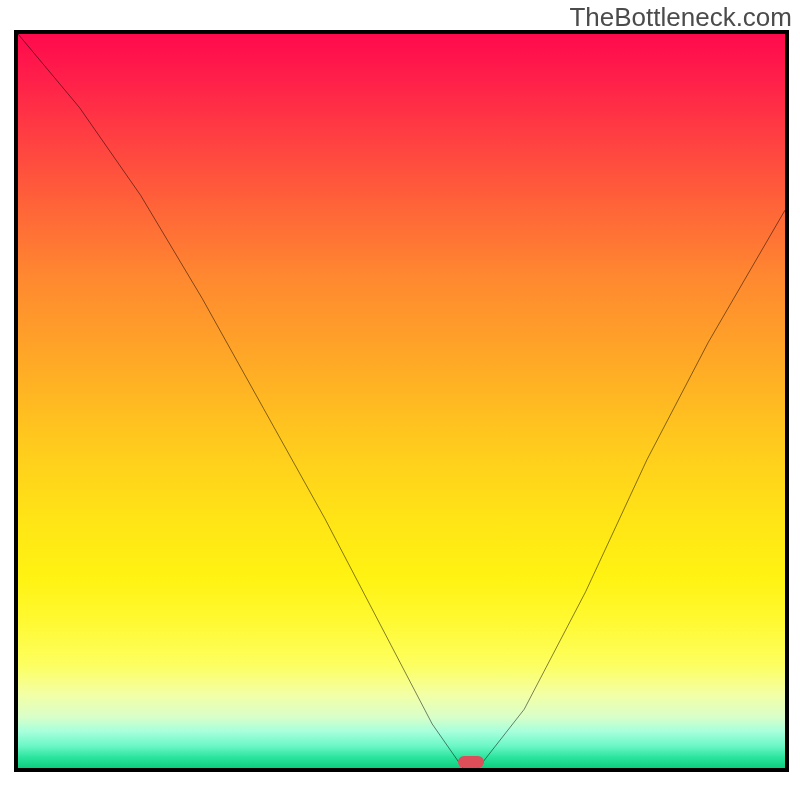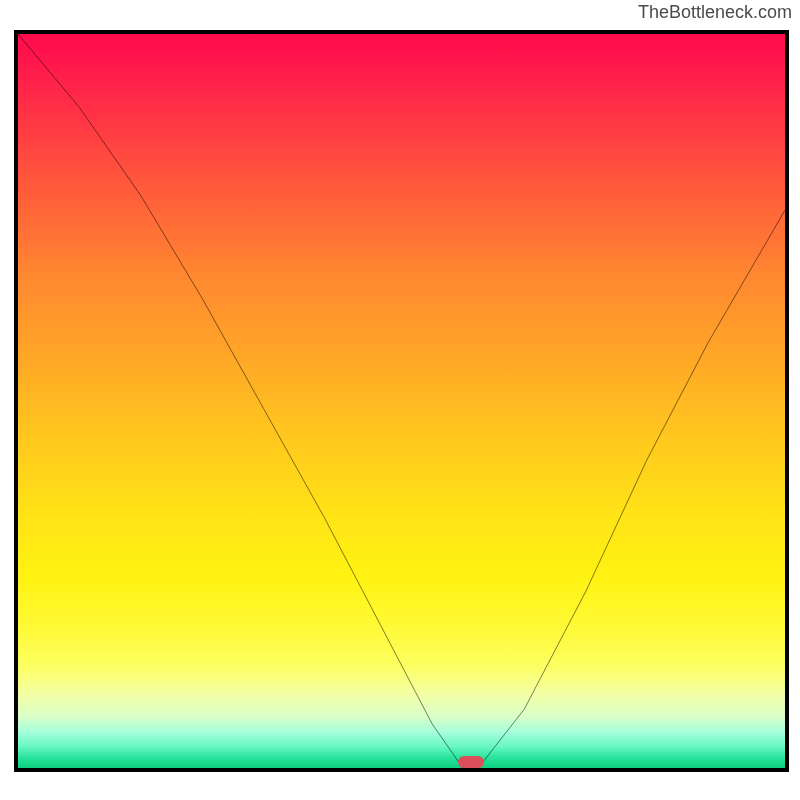--- a/index.html
+++ b/index.html
@@ -14,21 +14,21 @@
   .container {
     position: relative;
     width: 800px;
     height: 800px;
   }
   .watermark {
     position: absolute;
     top: 2px;
     right: 8px;
     color: #4b4b4b;
-    font-size: 18px;
+    font-size: 26px;
     font-weight: normal;
     z-index: 10;
   }
   .plot-area {
     position: absolute;
     top: 30px;
     left: 14px;
     width: 775px;
     height: 742px;
     box-sizing: border-box;

